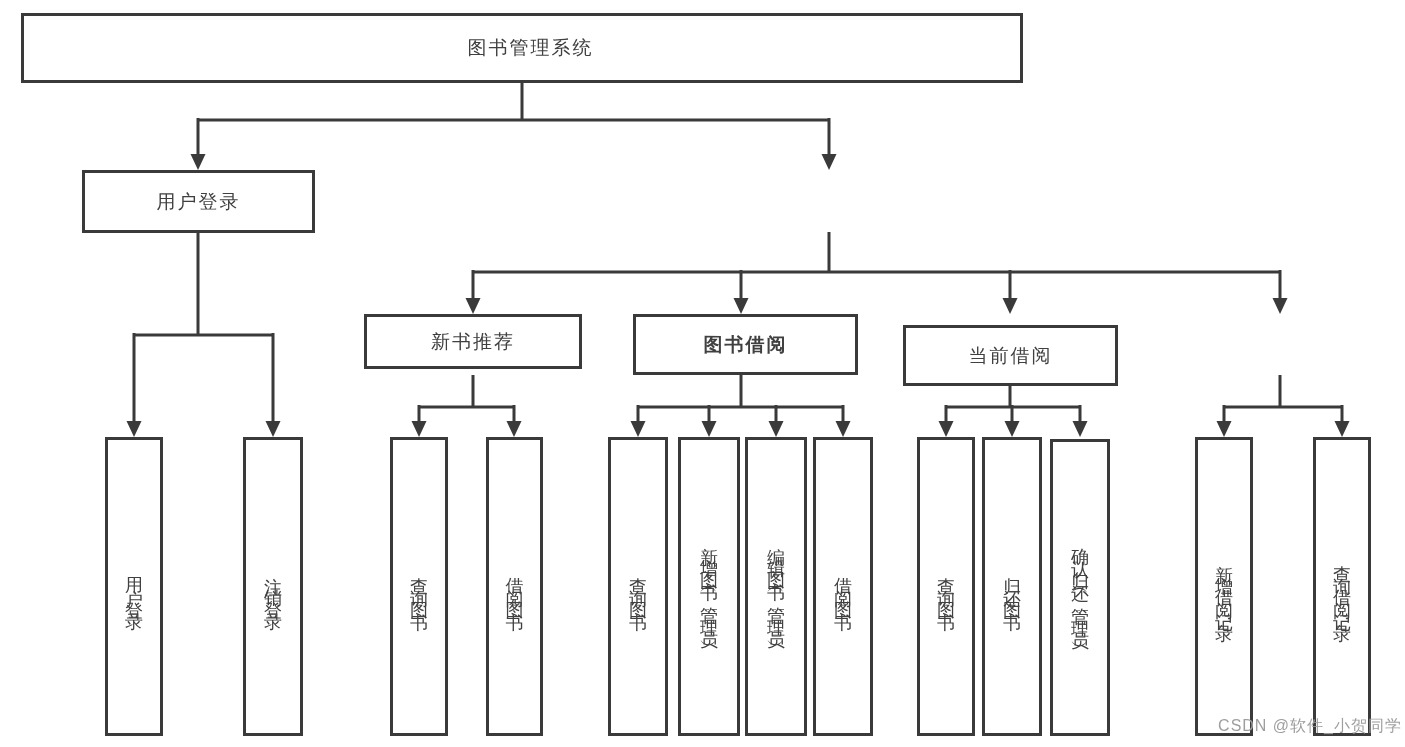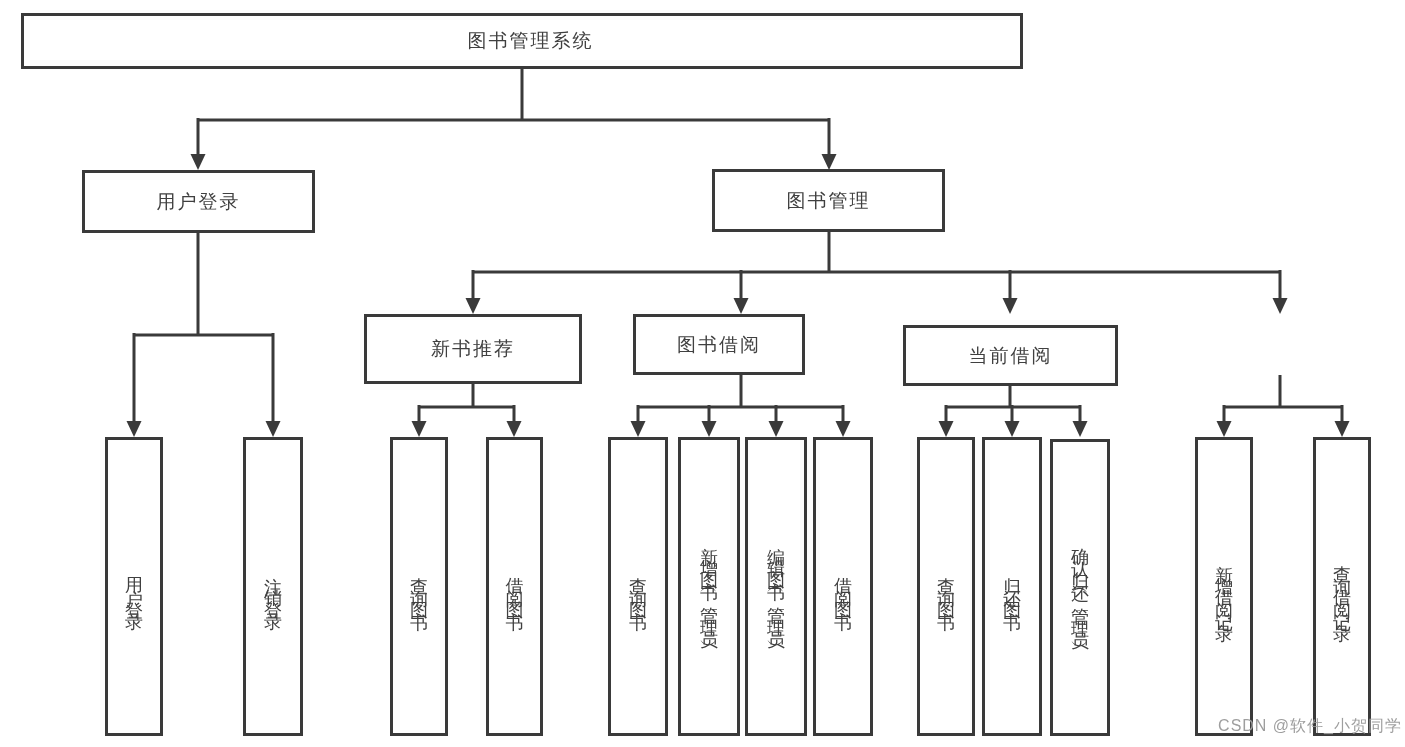--- a/index.html
+++ b/index.html
@@ -100,35 +100,32 @@
       <polygon points="768.5,421 783.5,421 776,437"></polygon>
       <polygon points="835.5,421 850.5,421 843,437"></polygon>
       <polygon points="938.5,421 953.5,421 946,437"></polygon>
       <polygon points="1004.5,421 1019.5,421 1012,437"></polygon>
       <polygon points="1072.5,421 1087.5,421 1080,437"></polygon>
       <polygon points="1216.5,421 1231.5,421 1224,437"></polygon>
       <polygon points="1334.5,421 1349.5,421 1342,437"></polygon>
     </g>
   </svg>
 
-  <div class="node h-node root-node" style="left:21px; top:13px; width:1002px; height:56px;padding-left:17px;">
+  <div class="node h-node root-node" style="left:21px; top:13px; width:1002px; height:70px;padding-left:17px;">
     <span>图书管理系统</span>
   </div>
 
   <div class="node h-node" style="left:82px; top:170px; width:233px; height:63px;">
     <span>用户登录</span>
   </div>
-  <div class="node h-node" style="left:712px; top:169px; width:233px; height:63px;">
-    <span>图书管理</span>
-  </div>
 
-  <div class="node h-node" style="left:364px; top:314px; width:218px; height:70px;">
+  <div class="node h-node" style="left:364px; top:314px; width:218px; height:55px;">
     <span>新书推荐</span>
   </div>
-  <div class="node h-node" style="left:633px; top:314px; width:172px; height:61px;">
+  <div class="node h-node" style="left:633px; top:314px; width:225px; height:61px;font-weight:bold;">
     <span>图书借阅</span>
   </div>
   <div class="node h-node" style="left:903px; top:314px; width:215px; height:61px;margin-top:11px;">
     <span>当前借阅</span>
   </div>
 
   <div class="node v-node" style="left:105px; top:437px; width:58px; height:299px;">
     <span>用户登录</span>
   </div>
   <div class="node v-node" style="left:243px; top:437px; width:60px; height:299px;">

